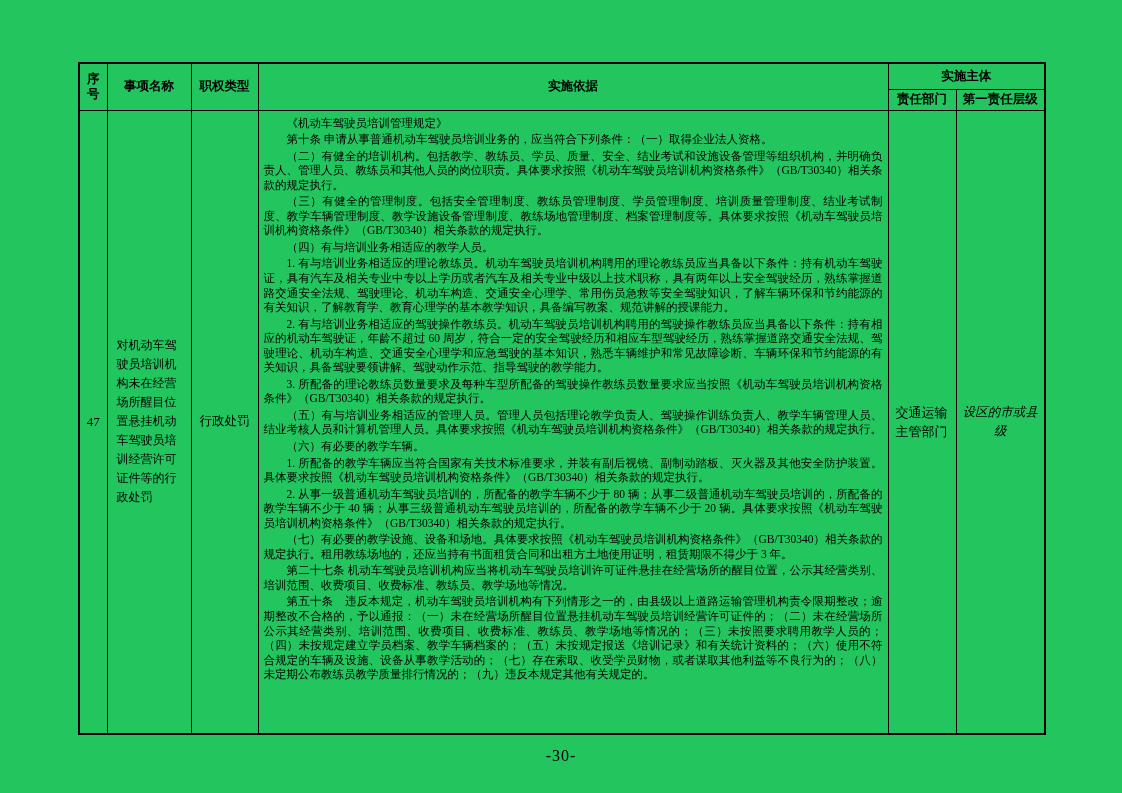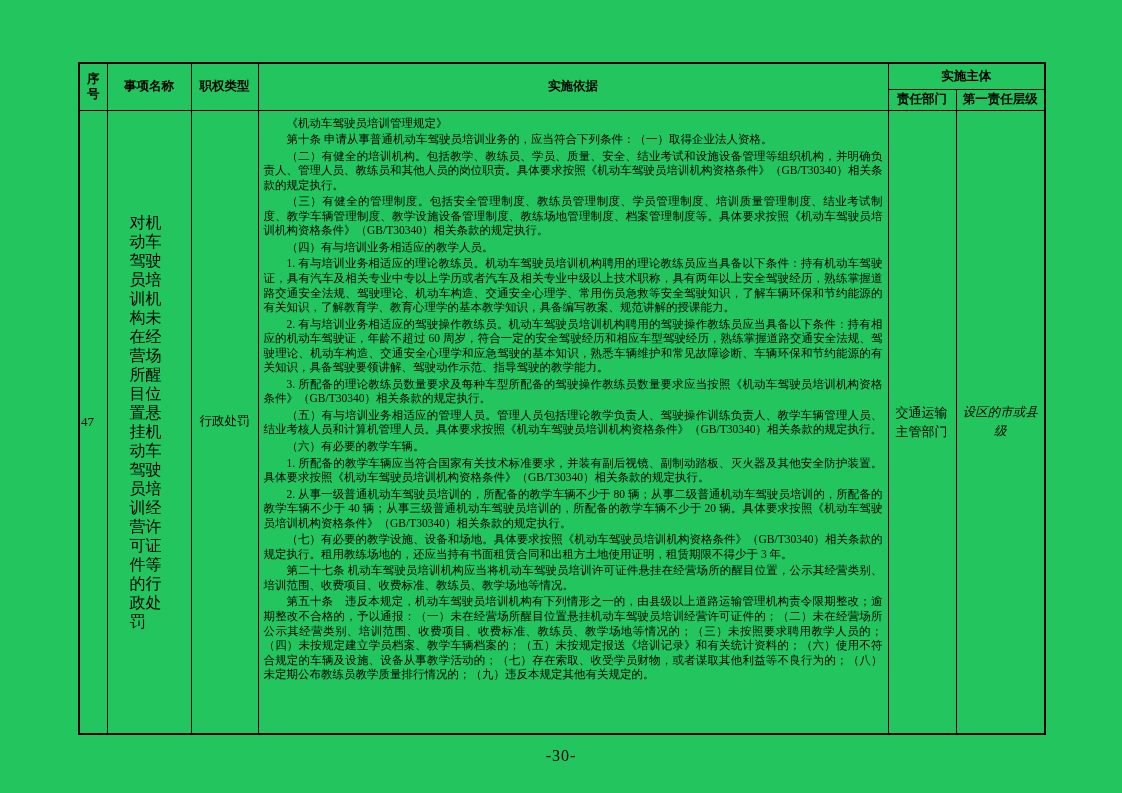--- a/index.html
+++ b/index.html
@@ -26,27 +26,27 @@
     font-weight:bold;
     font-size:12.5px;
     text-align:center;
     vertical-align:middle;
     padding:1px 2px;
     line-height:15px;
   }
   tr.hdr-row-1 { height:26px; }
   tr.hdr-row-2 { height:21px; }
   td.index-cell {
-    vertical-align:middle;
+    text-align:center; vertical-align:middle;
     font-size:13px;
   }
   td.item-cell {
     text-align:left; vertical-align:middle;
-    font-size:16px; line-height:19px;
-    padding:0 22px;
+    font-size:12px; line-height:19px;
+    padding:0 9px;
     word-break:break-all;
   }
   td.power-cell {
     text-align:center; vertical-align:middle;
     font-size:12.5px;
   }
   td.basis-cell {
     vertical-align:top;
     padding:3px 3px 2px 3px;
   }

